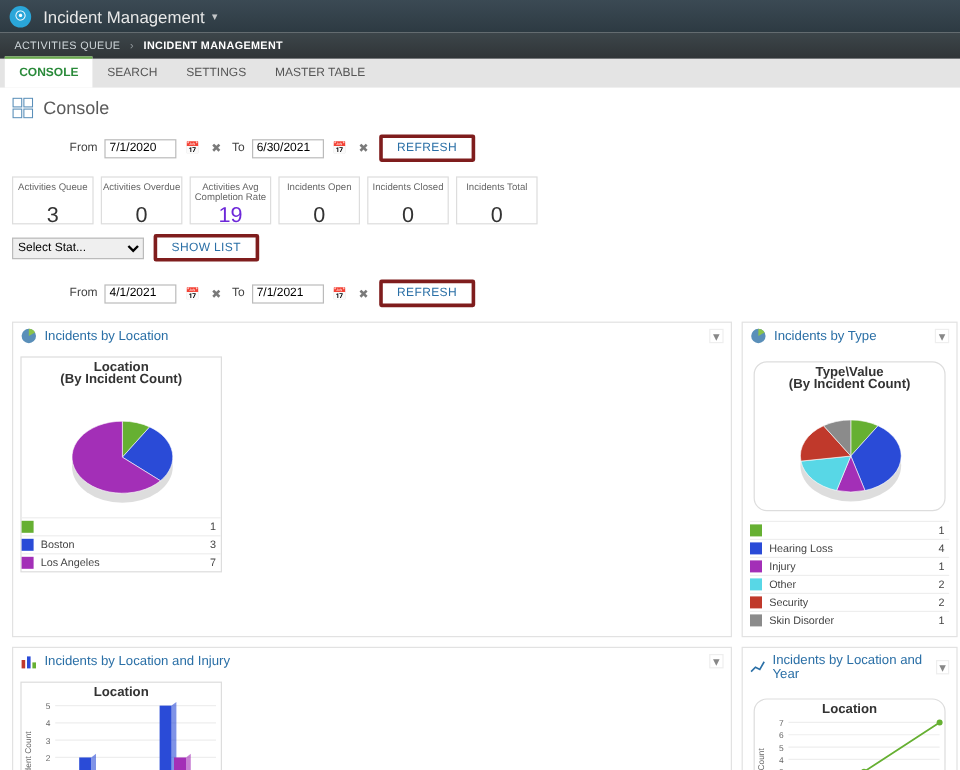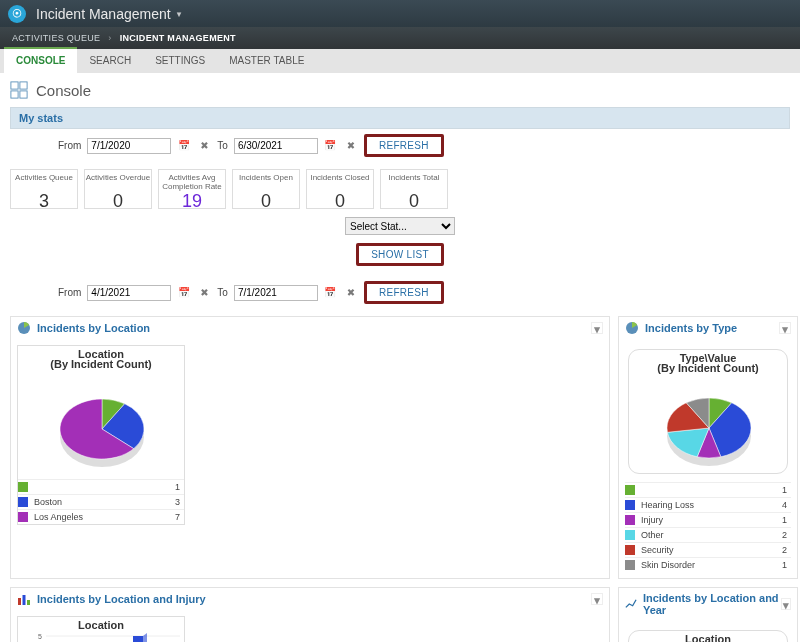--- a/index.html
+++ b/index.html
@@ -25,38 +25,38 @@
 .page { padding: 6px 10px 20px 10px; }
 
 
 .console-head { display: flex; align-items: center; padding: 2px 0 8px 0; }
 .console-head .icon { width: 18px; height: 18px; margin-right: 8px; }
 .console-head .t { font-size: 15px; color: #5a5a5a; }
 
 
 .secbar { background: #d7e5ef; color: #2a6fa6; font-size: 11px; font-weight: 600; padding: 4px 8px; border: 1px solid #cdd9e1; }
 .daterow { display: flex; align-items: center; gap: 6px; padding: 5px 0 8px 0; font-size: 10px; color: #444; margin-left: 48px; }
-.daterow input.dt { width: 84px; height: 16px; border: 1px solid #bbb; font-size: 10px; padding: 0 3px; }
+.daterow input.dt { width: 60px; height: 16px; border: 1px solid #bbb; font-size: 10px; padding: 0 3px; }
 .daterow .ico { width: 14px; height: 14px; display: inline-flex; align-items: center; justify-content: center; color: #7a7a7a; cursor: pointer; }
 .btn { border: 3px solid #7f1d1d; background: #fff; color: #2a6fa6; font-size: 10px; padding: 3px 12px; border-radius: 2px; cursor: pointer; letter-spacing: .3px; }
 
 
 .tiles { display: flex; gap: 6px; padding: 4px 0 8px 0; }
 .tile { width: 68px; height: 40px; border: 1px solid #ddd; text-align: center; padding-top: 3px; }
 .tile .lbl { font-size: 8px; color: #666; line-height: 9px; min-height: 18px; }
 .tile .val { font-size: 18px; font-weight: 400; color: #333; }
 .tile .val.hot { color: #6d28d9; }
 
-.statsel { display: flex; align-items: center; gap: 8px; padding-bottom: 10px; flex-direction: column; }
+.statsel { display: flex; align-items: center; gap: 8px; padding-bottom: 10px; }
 .statsel select { width: 110px; height: 18px; border: 1px solid #bbb; font-size: 10px; }
 
 
 .panels { display: grid; grid-template-columns: 600px 180px; gap: 8px; }
 .panel { border: 1px solid #e2e2e2; }
-.panel .phead { display: flex; align-items: center; padding: 4px 6px; color: #2a6fa6; font-size: 11px; font-weight: bold; }
+.panel .phead { display: flex; align-items: center; padding: 4px 6px; color: #2a6fa6; font-size: 11px; }
 .panel .phead .pi { width: 14px; height: 14px; margin-right: 6px; }
 .panel .pbody { padding: 6px; }
 .chartcard { border: 1px solid #ddd; width: 168px; margin: 4px auto 8px auto; }
 .chartcard.c2 { width: 160px; border-radius: 11px; }
 .charttitle { text-align: center; font-size: 11px; font-weight: 700; padding-top: 3px; line-height: 10px; }
 
 .legend { font-size: 9px; }
 .legend .row { display: flex; align-items: center; padding: 2px 0; border-top: 1px solid #eee; }
 .legend .sw { width: 10px; height: 10px; margin-right: 6px; }
 .legend .nm { flex: 1; color: #444; }
@@ -93,21 +93,20 @@
   <div class="console-head">
     <svg class="icon" viewBox="0 0 20 20">
       <rect x="1" y="1" width="8" height="8" fill="none" stroke="#5a8fb9"></rect>
         <rect x="11" y="1" width="8" height="8" fill="none" stroke="#5a8fb9"></rect>
       <rect x="1" y="11" width="8" height="8" fill="none" stroke="#5a8fb9"></rect>
         <rect x="11" y="11" width="8" height="8" fill="none" stroke="#5a8fb9"></rect>
     </svg>
     <div class="t">Console</div>
   </div>
 
-  <div class="secbar">My stats</div>
   <div class="daterow">
     <span>From</span>
     <input class="dt" value="7/1/2020" style="">
     <span class="ico">📅</span>
     <span class="ico">✖</span>
     <span>To</span>
     <input class="dt" value="6/30/2021" style="">
     <span class="ico">📅</span>
     <span class="ico">✖</span>
     <button class="btn">REFRESH</button>

